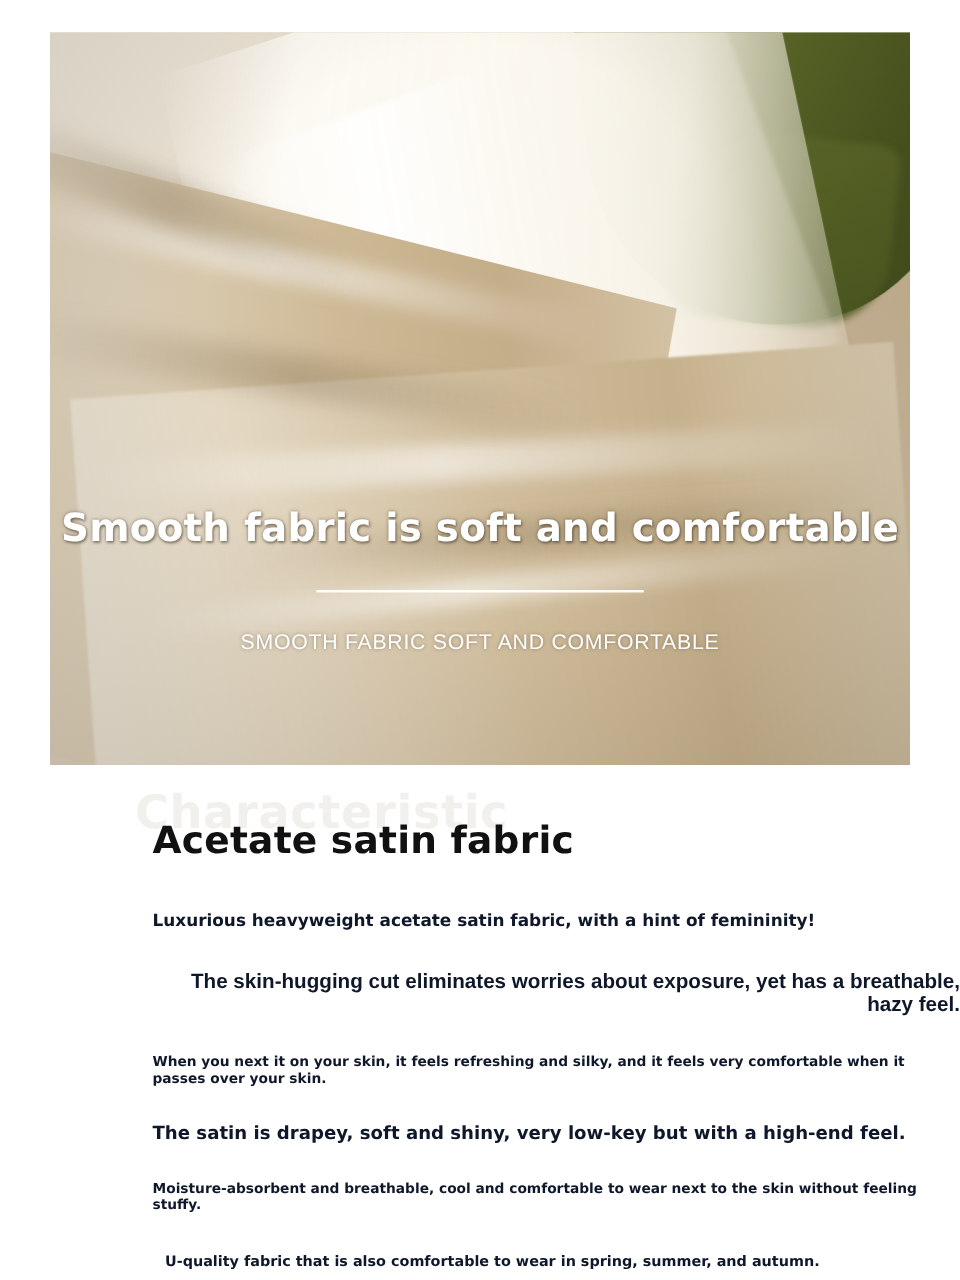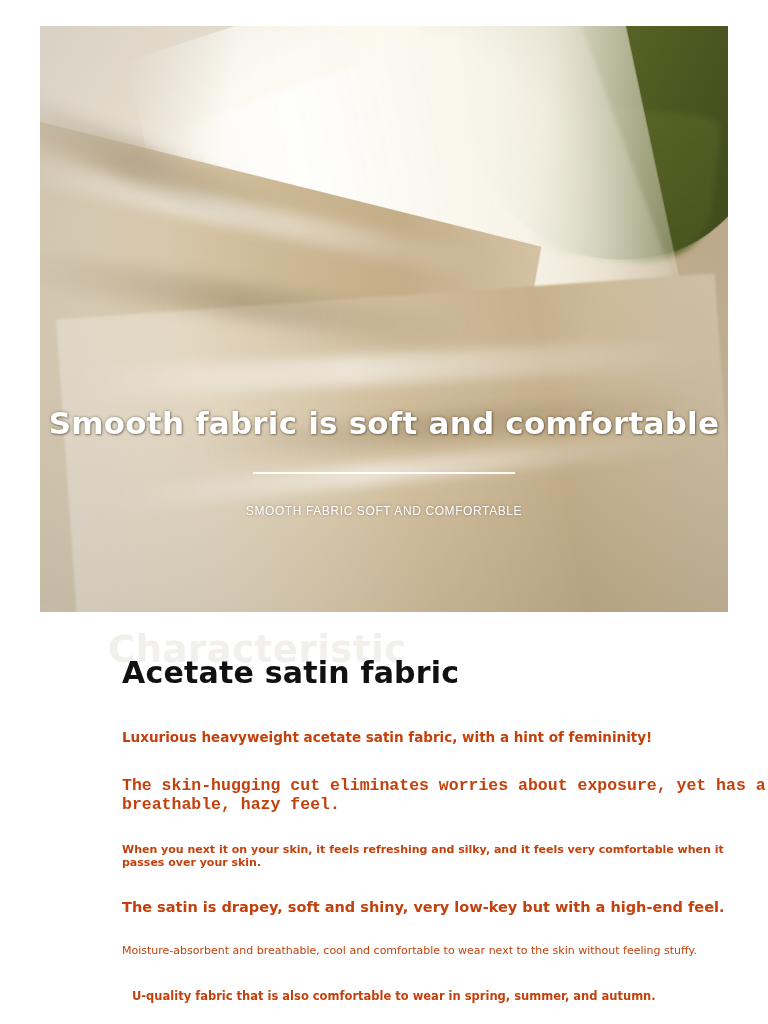--- a/index.html
+++ b/index.html
@@ -147,21 +147,21 @@
   .hero-rule {
     width: 262px;
     height: 2px;
     background: #ffffff;
     margin: 32px auto 0 auto;
     opacity: .95;
   }
   .hero-sub {
     margin-top: 30px;
     font-family: "Liberation Sans", sans-serif;
-    font-size: 12px;
+    font-size: 17px;
     letter-spacing: 0.6px;
     color: #ffffff;
     text-shadow: 0 0 3px rgba(70,55,35,0.45);
   }
 
   
   .ghost {
     position: absolute;
     left: 108px;
     top: 628px;
@@ -182,50 +182,51 @@
   .heading {
     margin: 0 0 0 94px;
     font-family: "DejaVu Sans", sans-serif;
     font-weight: bold;
     font-size: 30px;
     letter-spacing: 0.2px;
     color: #111111;
   }
   .para {
     margin: 0;
-    color: #c2410c;
+    color: #0f172a;
   }
   .p1 {
     margin: 39px 0 0 94px;
     font-size: 13.5px;
     font-weight: bold;
     font-family: "DejaVu Sans", sans-serif;
   }
   .p2 {
     margin: 31px 0 0 94px;
     font-size: 16.5px;
     font-weight: bold;
-    font-family: Liberation Mono, monospace;
+    font-family: Liberation Sans, sans-serif;
+    text-align: right;
   }
   .p3 {
     margin: 29px 0 0 94px;
     font-size: 11px;
     font-weight: bold;
     font-family: "DejaVu Sans", sans-serif;
   }
   .p4 {
     margin: 30px 0 0 94px;
     font-size: 14.5px;
     font-weight: bold;
     font-family: "DejaVu Sans", sans-serif;
   }
   .p5 {
     margin: 29px 0 0 94px;
     font-size: 11px;
-    font-weight: normal;
+    font-weight: bold;
     font-family: "DejaVu Sans", sans-serif;
   }
   .p6 {
     margin: 32px 0 0 104px;
     font-size: 11.5px;
     font-weight: bold;
     font-family: "DejaVu Sans", sans-serif;
   }
 </style>
 </head>

